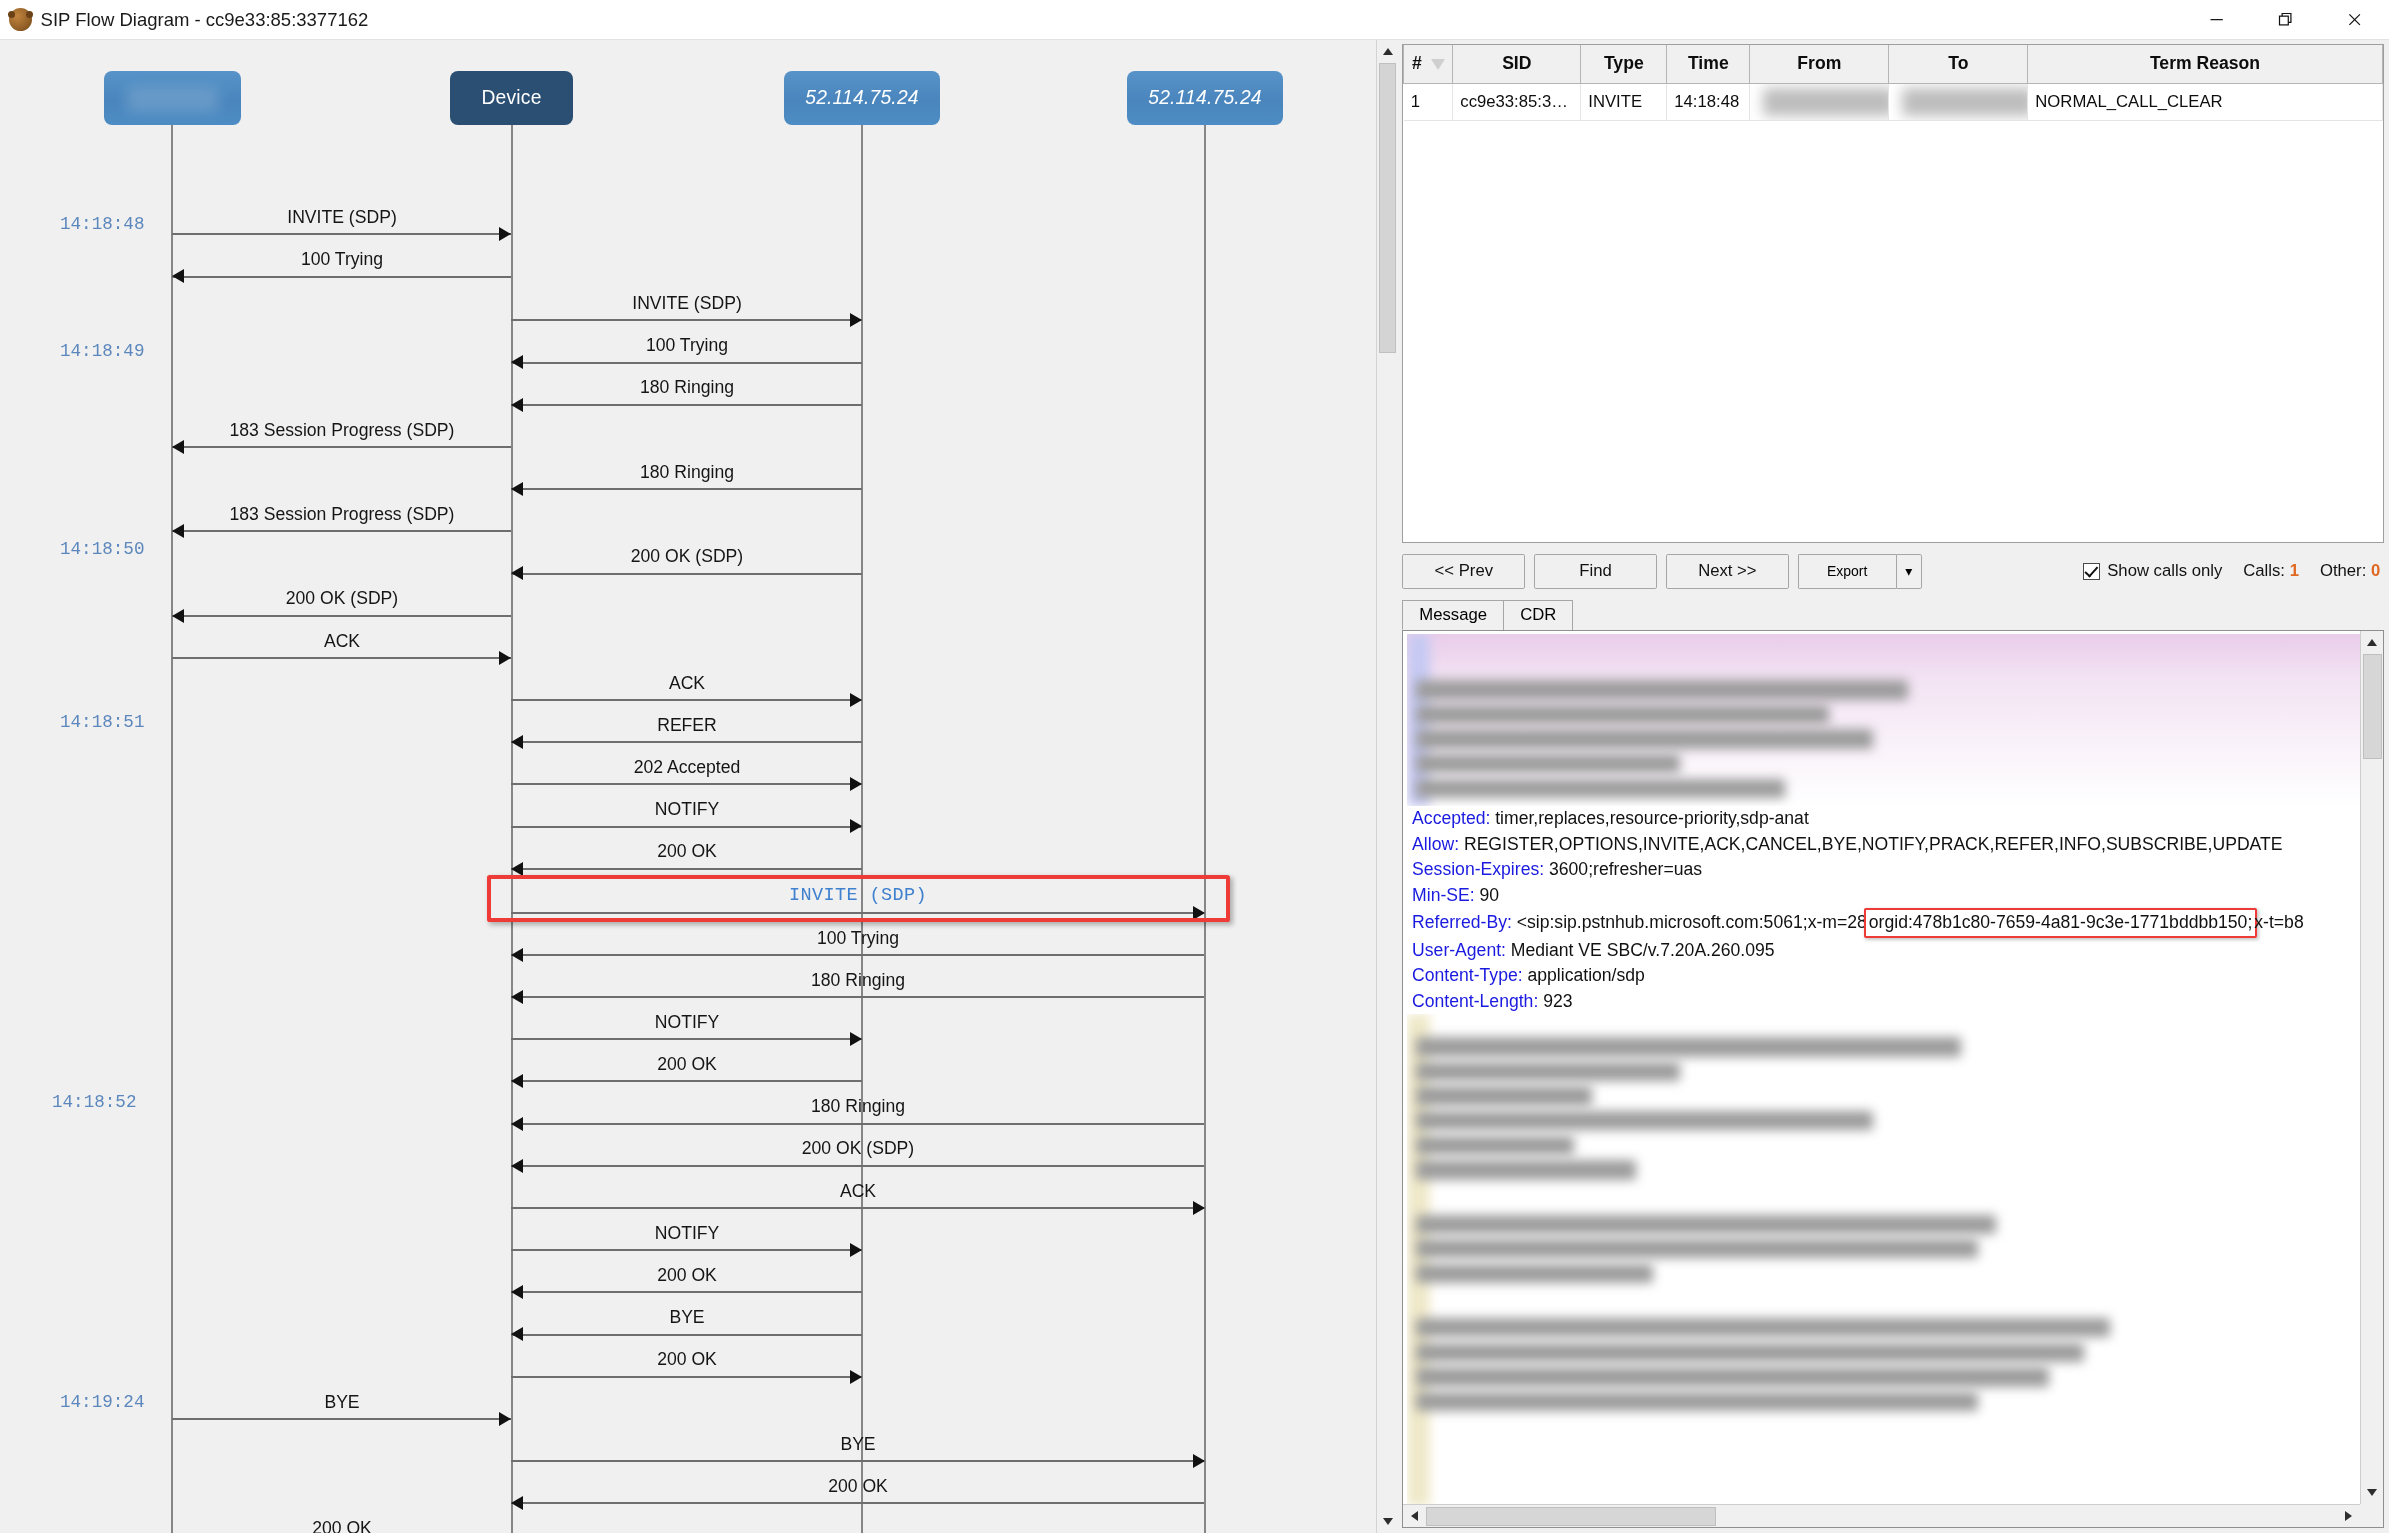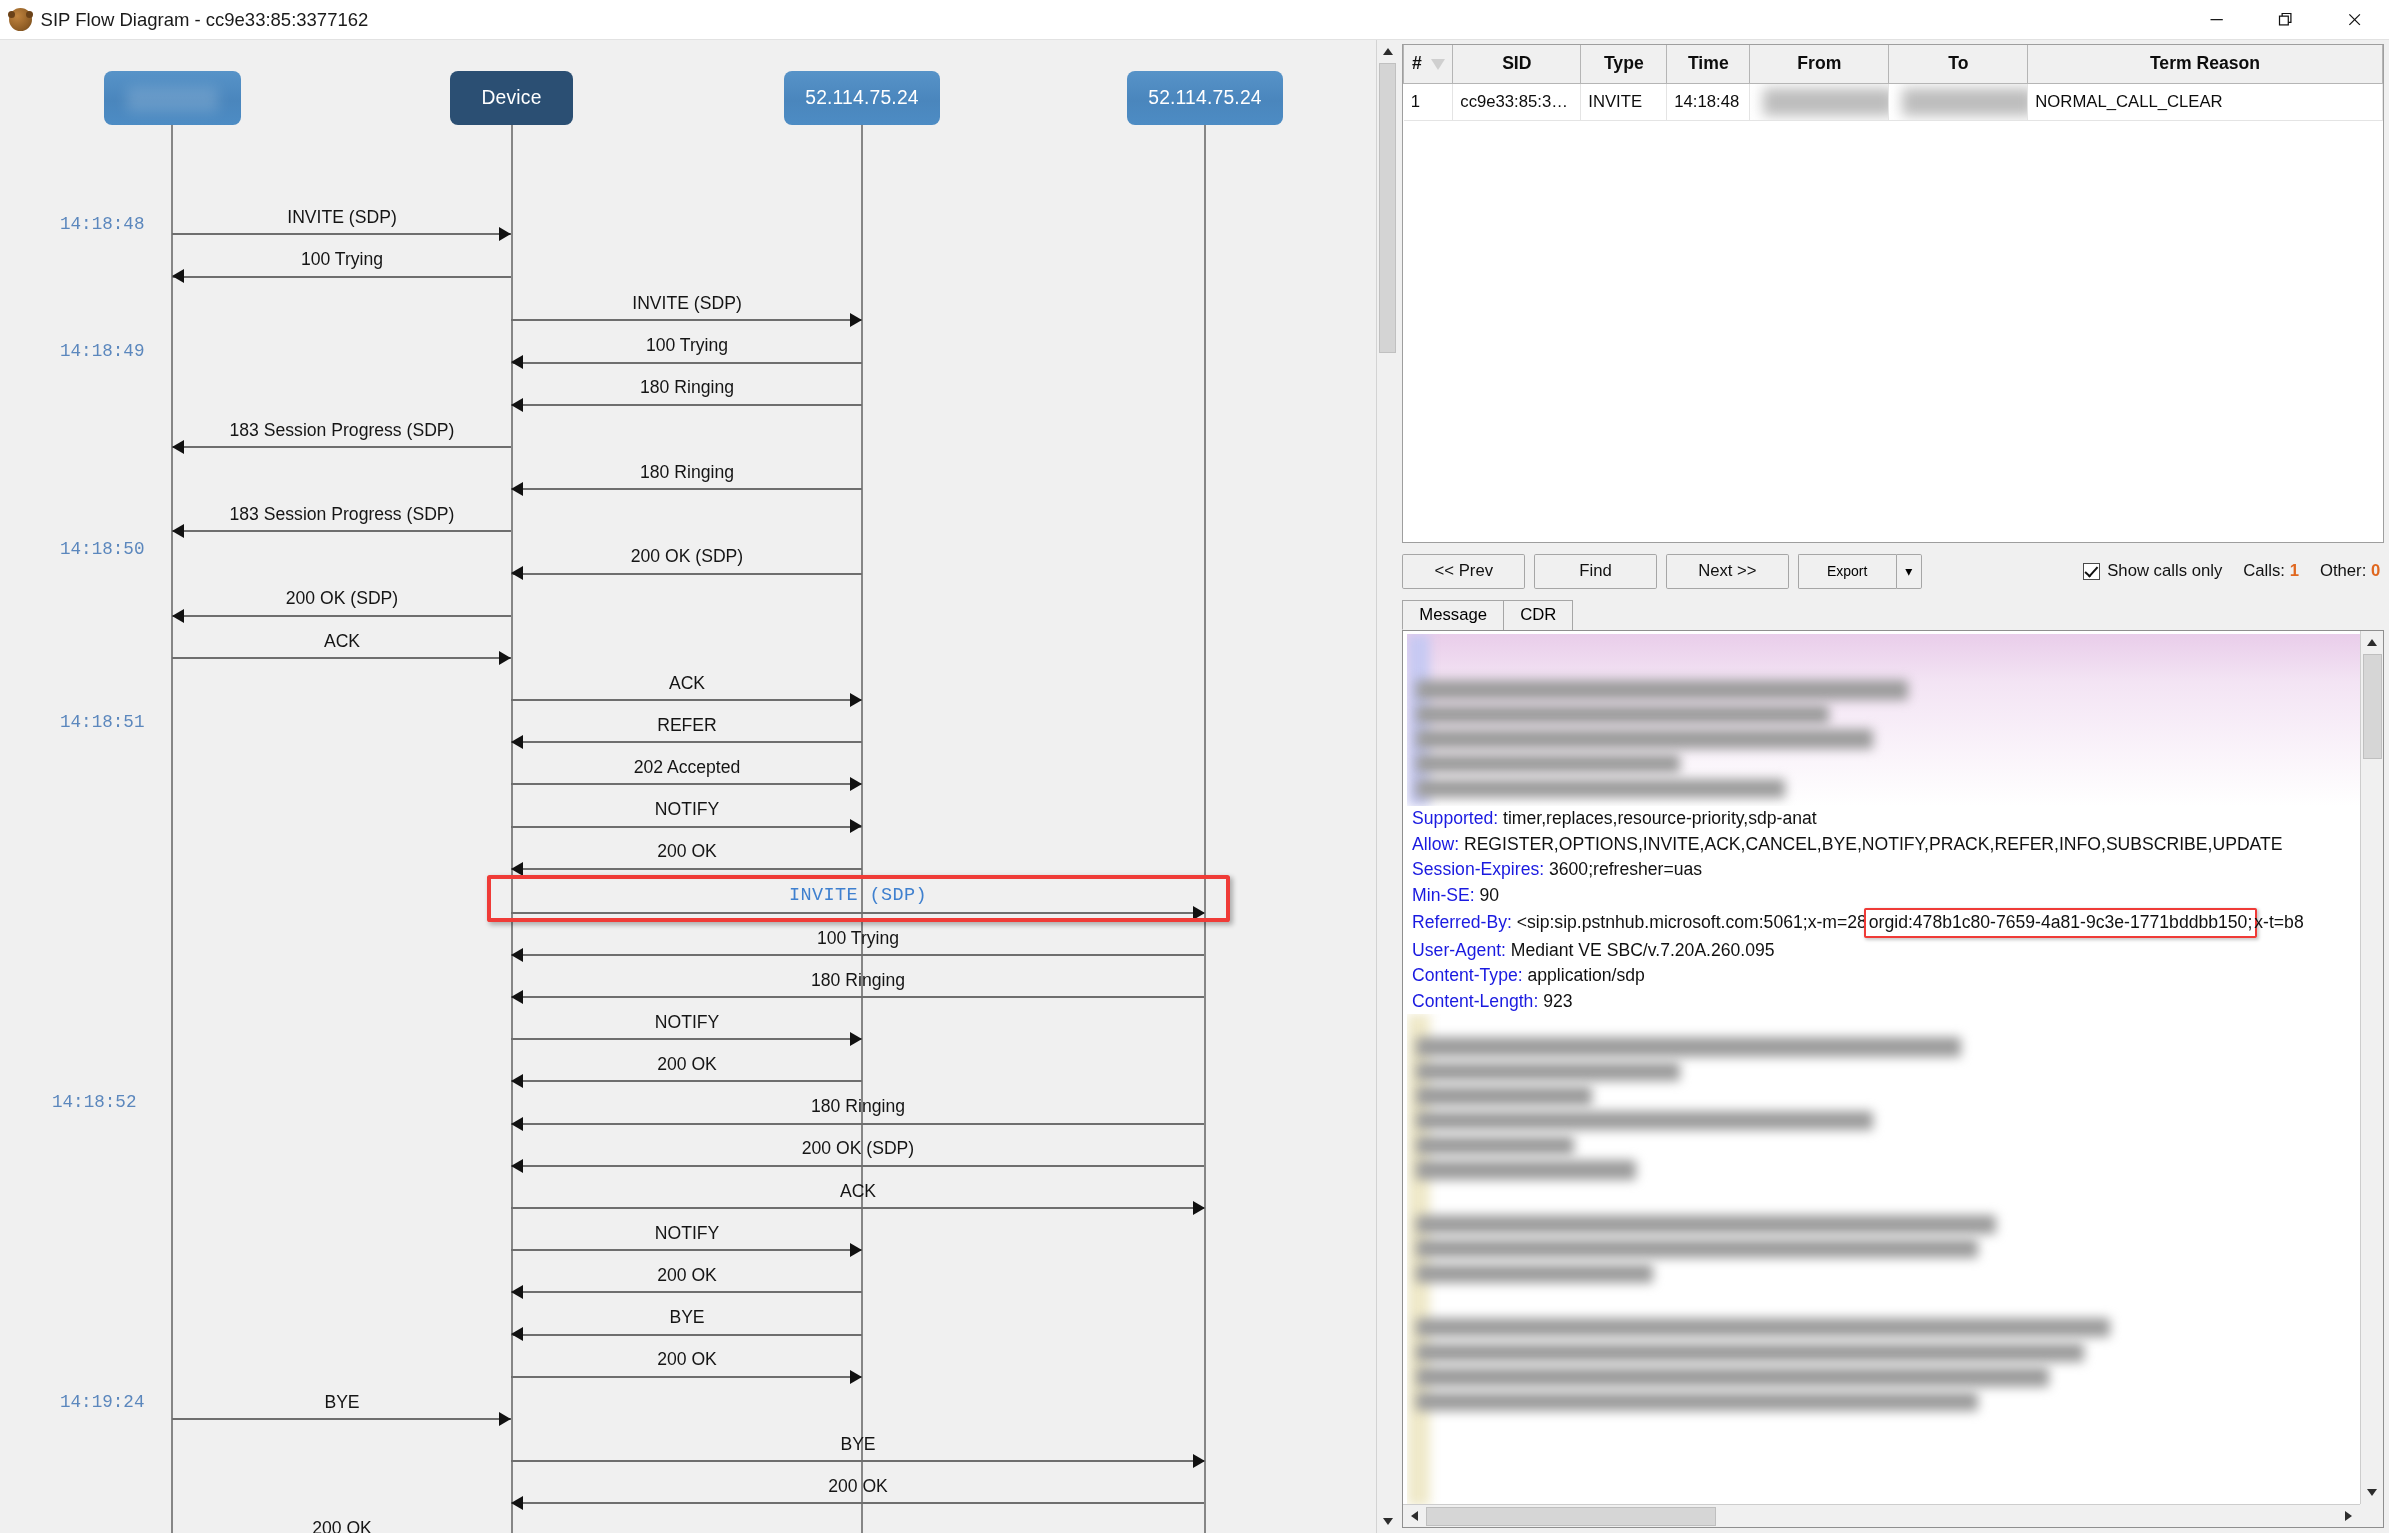--- a/index.html
+++ b/index.html
@@ -48,21 +48,21 @@
     background: #f0f0f0; overflow: hidden;
   }
   #diagram-canvas { position: absolute; left: 0; top: 0; width: 1376px; height: 1493px; }
 
   .node {
     position: absolute; height: 54px;
     border-radius: 8px; color: #ffffff;
     display: flex; align-items: center; justify-content: center;
     font-size: 19.3px; letter-spacing: 0.2px;
   }
-  .node.blue { background: linear-gradient(180deg,#5793c8 0%,#4a86bd 55%,#4d8cc4 100%); }
+  .node.blue { background: linear-gradient(180deg,#5793c8 0%,#4a86bd 55%,#4d8cc4 100%); font-style: italic; }
   .node.navy { background: #2b4f73; }
   .node.redacted { color: transparent; }
   .node.redacted::after {
     content: ""; position: absolute; left: 23px; right: 23px; top: 16px; height: 24.6px;
     background: rgba(255,255,255,.16); filter: blur(6.2px); border-radius: 3.5px;
   }
 
   .lifeline { position: absolute; width: 1.8px; background: #868686; }
 
   .msg-label {
@@ -475,21 +475,21 @@
     <div id="msg-wrap">
       <div id="msg-body">
         <div id="blur-top" class="blur-block">
           <div class="blur-line" style="width:492px;margin-top:46px"></div>
           <div class="blur-line" style="width:413px"></div>
           <div class="blur-line" style="width:457px"></div>
           <div class="blur-line" style="width:264px"></div>
           <div class="blur-line" style="width:369px"></div>
         </div>
         <div id="sip-lines">
-            <div class="sip-line"><span class="sip-hdr">Supported:</span><span> timer,replaces,resource-priority,sdp-anat</span></div>
+            <div class="sip-line"><span class="sip-hdr">Accepted:</span><span> timer,replaces,resource-priority,sdp-anat</span></div>
             <div class="sip-line"><span class="sip-hdr">Allow:</span><span> REGISTER,OPTIONS,INVITE,ACK,CANCEL,BYE,NOTIFY,PRACK,REFER,INFO,SUBSCRIBE,UPDATE</span></div>
             <div class="sip-line"><span class="sip-hdr">Session-Expires:</span><span> 3600;refresher=uas</span></div>
             <div class="sip-line"><span class="sip-hdr">Min-SE:</span><span> 90</span></div>
             <div class="sip-line"><span class="sip-hdr">Referred-By:</span><span> &lt;sip:sip.pstnhub.microsoft.com:5061;x-m=28</span><span id="orgid-box">orgid:478b1c80-7659-4a81-9c3e-1771bddbb150;</span><span>x-t=b8</span></div>
             <div class="sip-line"><span class="sip-hdr">User-Agent:</span><span> Mediant VE SBC/v.7.20A.260.095</span></div>
             <div class="sip-line"><span class="sip-hdr">Content-Type:</span><span> application/sdp</span></div>
             <div class="sip-line"><span class="sip-hdr">Content-Length:</span><span> 923</span></div>
           </div>
         <div id="blur-bottom" class="blur-block">
           <div class="blur-line" style="width:545px;margin-top:23px"></div>

